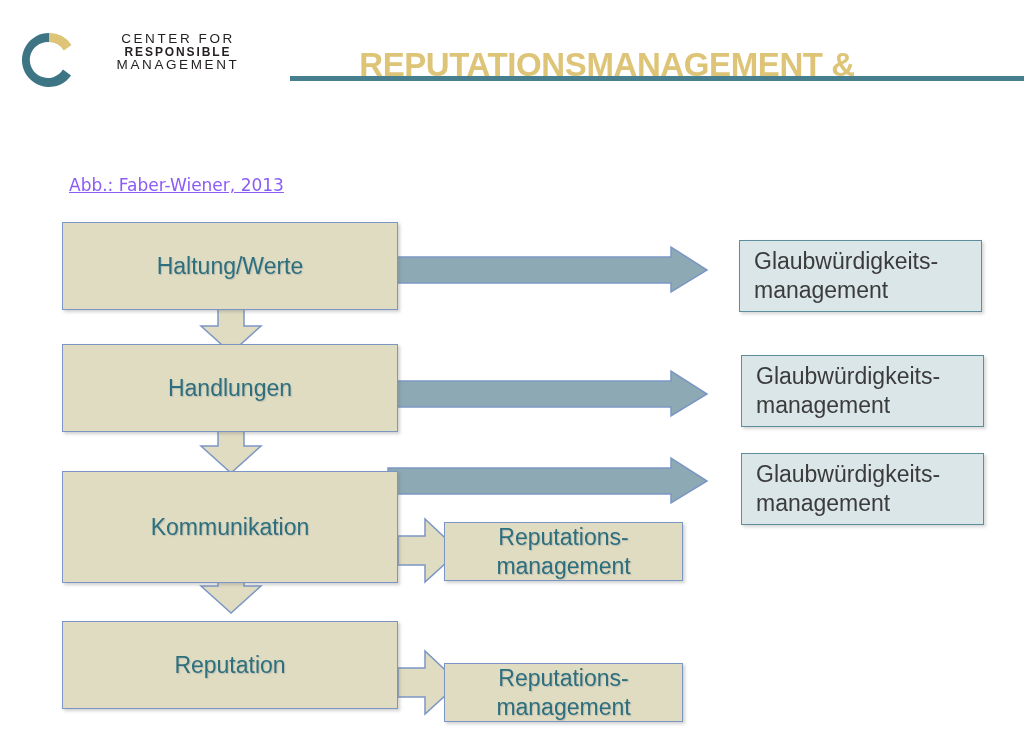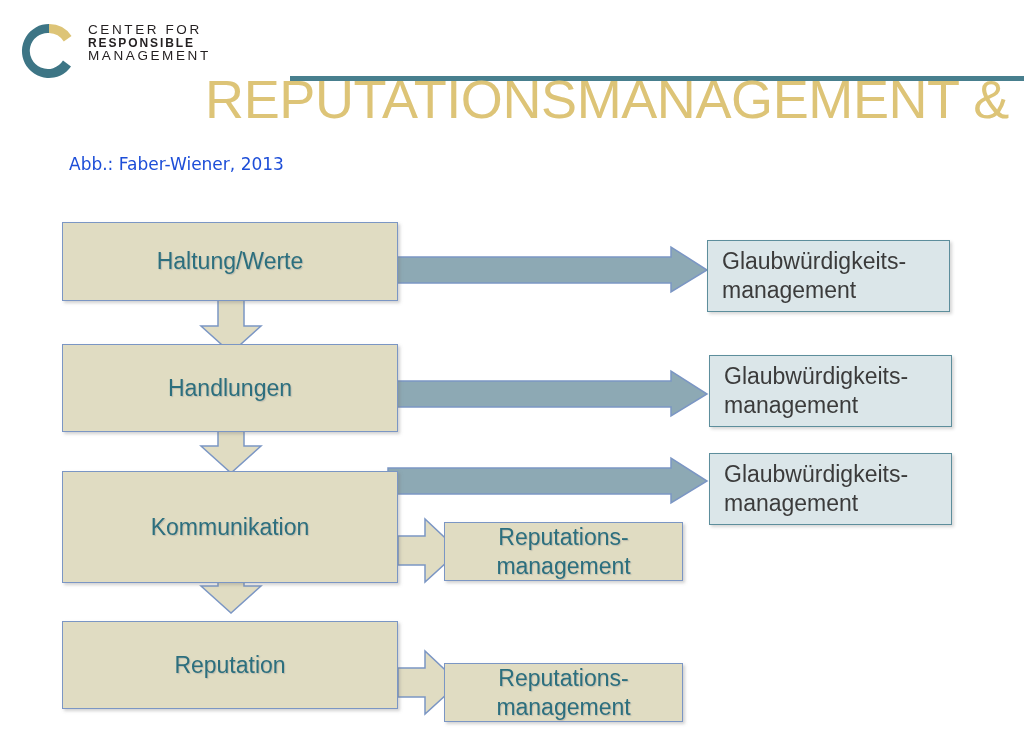--- a/index.html
+++ b/index.html
@@ -18,22 +18,22 @@
 
   
   #header-area {
     position: absolute;
     left: 0; top: 0;
     width: 1024px; height: 150px;
   }
 
   #logo-block {
     position: absolute;
-    left: 18px; top: 18px;
-    width: 250px; height: 66px;
+    left: 18px; top: 27px;
+    width: 250px; height: 66px; text-align: center;
   }
   #logo-mark {
     position: absolute;
     left: 0; top: 2px;
     width: 62px; height: 62px;
   }
   #logo-wordmark {
     position: absolute;
     left: 70px; top: 5px;
     width: 180px;
@@ -50,40 +50,41 @@
   .wm-line.bold { font-weight: 700; letter-spacing: 1.9px; font-size: 12px; }
 
   #title-rule {
     position: absolute;
     left: 290px; top: 76px;
     width: 734px; height: 5px;
     background: #487f8e;
   }
   #slide-title {
     position: absolute;
-    left: 190px; top: 30px;
+    left: 190px; top: 23px;
     width: 834px;
     text-align: center;
     color: #ddc477;
-    font-size: 54px;
-    font-weight: 400;
+    font-size: 33px;
+    font-weight: 700;
     line-height: 1.24;
     letter-spacing: -0.4px;
     white-space: nowrap;
   }
   #slide-title .tline { display: block; }
 
   
   #caption {
     position: absolute;
-    left: 69px; top: 154px;
-    color: #1d4ed8;
+    left: 69px; top: 175px;
+    color: #8b5cf6;
     font-size: 17px;
     font-weight: 400;
     font-family: "DejaVu Sans", sans-serif;
+    text-decoration: underline;
   }
 
   
   #diagram {
     position: absolute;
     left: 0; top: 0;
     width: 1024px; height: 735px;
   }
 
   .node {
@@ -112,20 +113,21 @@
     background: #dbe6e9;
     border: 1.5px solid #5d8e9c;
     color: #3b3b3b;
     font-size: 23px;
     line-height: 1.28;
     padding: 4px 0 4px 14px;
     justify-content: flex-start;
     text-align: left;
     box-shadow: 2px 2px 3px rgba(120,120,120,.3);
     z-index: 4;
+    margin-left: 32px;
   }
 
   
   .rep-box {
     background: #e0dcc2;
     border: 1.5px solid #7b96c4;
     color: #2c6f7e;
     font-size: 23px;
     line-height: 1.26;
     text-shadow: 1px 1px 1px rgba(150,150,150,.45);
@@ -211,21 +213,21 @@
     <svg width="62" height="66" viewBox="0 0 62 66">
       <polygon points="0,18 27,18 27,1 61,33 27,64 27,47 0,47" fill="#e0dcc2" stroke="#7b96c4" stroke-width="1.5"></polygon>
     </svg>
   </div>
   <div class="arrow arrow-beige" style="left:398px; top:650px;">
     <svg width="62" height="66" viewBox="0 0 62 66">
       <polygon points="0,18 27,18 27,1 61,33 27,64 27,47 0,47" fill="#e0dcc2" stroke="#7b96c4" stroke-width="1.5"></polygon>
     </svg>
   </div>
 
-  <div class="node stage-box" style="left:62px; top:222px; width:336px; height:79px;">
+  <div class="node stage-box" style="left:62px; top:222px; width:336px; height:88px;">
     <span>Haltung/Werte</span>
   </div>
 
   <div class="node stage-box" style="left:62px; top:344px; width:336px; height:88px;">
     <span>Handlungen</span>
   </div>
 
   <div class="node stage-box" style="left:62px; top:471px; width:336px; height:112px;">
     <span>Kommunikation</span>
   </div>

